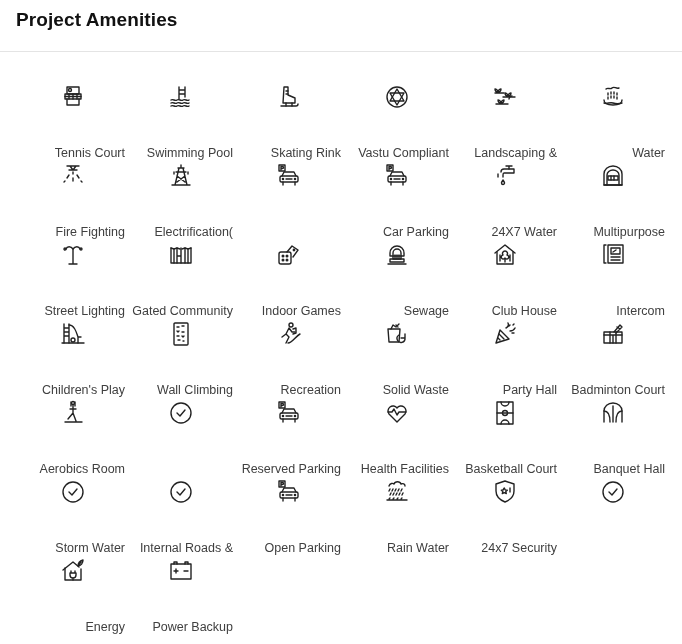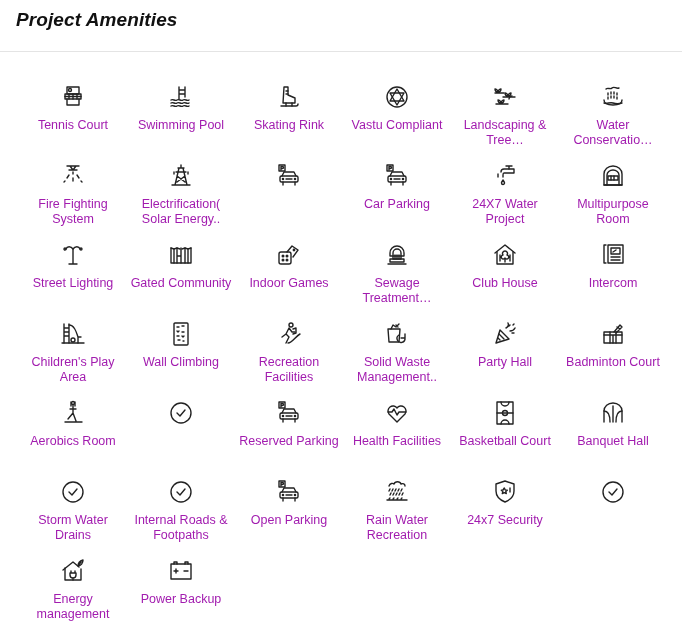--- a/index.html
+++ b/index.html
@@ -1,23 +1,23 @@
 <!DOCTYPE html>
 <html><head>
 <meta charset="utf-8">
 <style>
   html, body { margin: 0; padding: 0; background: #ffffff; }
   body { width: 682px; height: 644px; overflow: hidden; font-family: "Liberation Sans", "DejaVu Sans", sans-serif; color: #222; }
-  .header { height: 52px; border-bottom: 1px solid #e4e4e4; box-sizing: border-box; position: relative; font-style: italic; }
+  .header { height: 52px; border-bottom: 1px solid #e4e4e4; box-sizing: border-box; position: relative; }
   .title { position: absolute; left: 16px; top: 9px; font-size: 19px; font-weight: bold; color: #111; letter-spacing: 0.1px; }
   .grid { position: absolute; left: 19px; top: 84px; width: 648px; display: grid; grid-template-columns: repeat(6, 108px); grid-auto-rows: 79px; }
   .cell { display: flex; flex-direction: column; align-items: center; cursor: pointer; }
   .icon { width: 26px; height: 26px; display: flex; align-items: center; justify-content: center; margin-bottom: 8px; }
   .icon svg { width: 26px; height: 26px; stroke: #222; fill: none; stroke-width: 1.4; stroke-linecap: round; stroke-linejoin: round; }
-  .label { font-size: 12.5px; line-height: 15px; text-align: center; color: #a21caf; width: 104px; display: -webkit-box; -webkit-line-clamp: 2; -webkit-box-orient: vertical; overflow: hidden; }
+  .label { font-size: 12.5px; line-height: 15px; text-align: right; color: #404040; width: 104px; display: -webkit-box; -webkit-line-clamp: 2; -webkit-box-orient: vertical; overflow: hidden; margin-top: 28px; }
 </style>
 </head>
 <body>
 
 <div class="header">
   <div class="title">Project Amenities</div>
 </div>
 
 <div class="grid" id="grid">
     <div class="cell">

